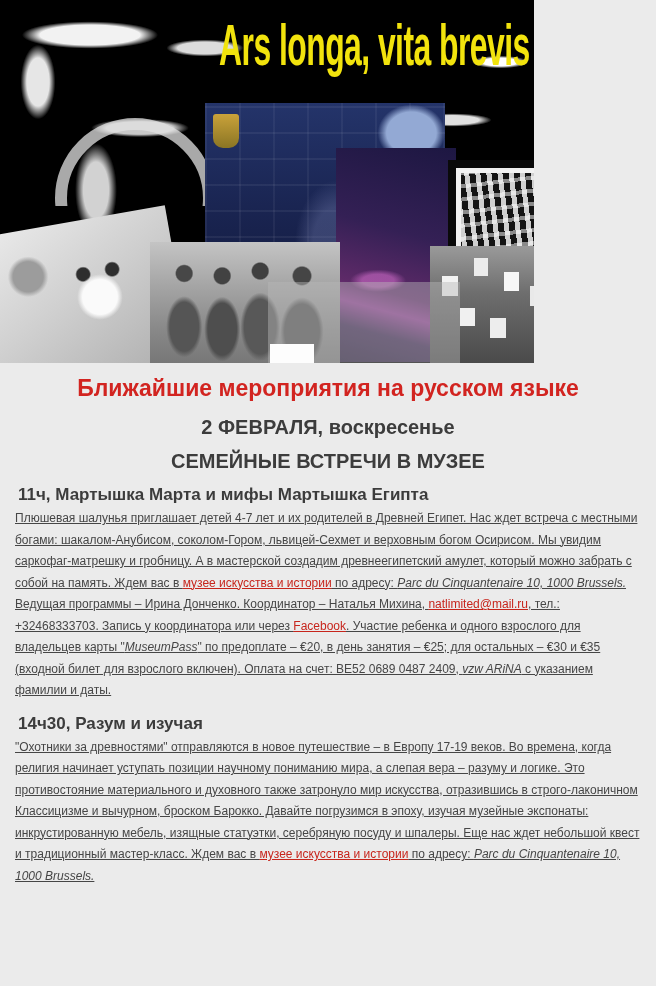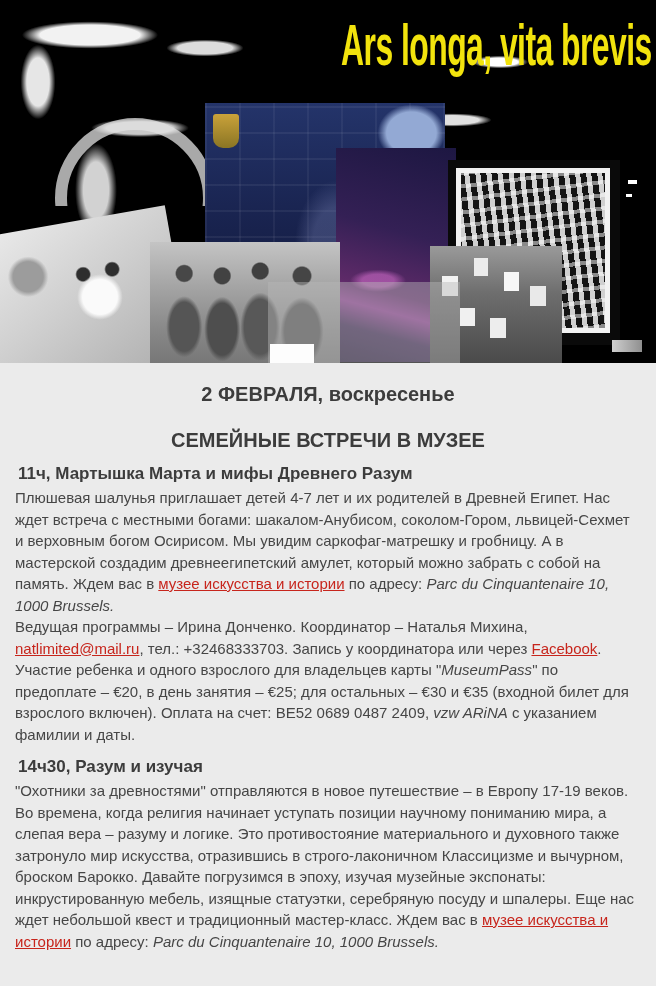--- a/index.html
+++ b/index.html
@@ -7,21 +7,21 @@
     width: 656px;
     background: var(--content-bg, #ebebeb);
     font-family: "Liberation Sans", "DejaVu Sans", sans-serif;
     color: var(--body-text, #464646);
   }
   .page { width: 656px; }
 
   
   .collage {
     position: relative;
-    width: 656px;
+    width: 534px;
     height: 363px;
     background: #000;
     overflow: hidden;
   }
   .collage > div { position: absolute; }
 
   .ph-machinery {
     left: 0; top: 0; width: 545px; height: 258px;
     background:
       radial-gradient(ellipse 100px 20px at 90px 35px, #f2f2f2 50%, rgba(0,0,0,0) 68%),
@@ -145,33 +145,34 @@
     font-weight: bold;
     color: var(--accent-red, #d22420);
   }
   .date-line, .series-line {
     margin: 14px 0 0;
     text-align: center;
     font-size: 20px;
     font-weight: bold;
     color: var(--heading-text, #3c3c3c);
   }
-  .series-line { margin-top: 23px; }
+  .series-line { margin-top: 11px; }
   .event-heading {
     margin: 12px 0 0;
     padding-left: 3px;
     font-size: 17px;
     font-weight: bold;
     color: var(--heading-text, #3c3c3c);
   }
   .event-body {
     margin: 3px 0 0;
-    font-size: 15px;
+    font-size: 12px;
     line-height: 21.5px;
     color: var(--body-text, #464646);
+    text-decoration: underline;
   }
   .event-body a.link {
     color: var(--link-red, #c7251c);
     text-decoration: underline;
   }
   .event-body em { font-style: italic; }
 </style>
 </head>
 <body>
 
@@ -191,25 +192,26 @@
     <div class="ph-kids"></div>
     <div class="ph-overlay"></div>
     <div class="ph-white-strip"></div>
     <div class="ph-mark-a"></div>
     <div class="ph-mark-b"></div>
     <div class="ph-mark-c"></div>
     <h1 class="latin-title">Ars longa, vita brevis</h1>
   </header>
 
   <main class="content">
+    <h2 class="main-title">Ближайшие мероприятия на русском языке</h2>
     <p class="date-line">2 ФЕВРАЛЯ, воскресенье</p>
     <p class="series-line">СЕМЕЙНЫЕ ВСТРЕЧИ В МУЗЕЕ</p>
 
     <section>
-      <h3 class="event-heading">11ч, Мартышка Марта и мифы Древнего Разум</h3>
+      <h3 class="event-heading">11ч, Мартышка Марта и мифы Мартышка Египта</h3>
       <p class="event-body"><span>Плюшевая шалунья приглашает детей 4-7 лет и их родителей в Древней Египет. Нас ждет встреча с местными богами: шакалом-Анубисом, соколом-Гором, львицей-Сехмет и верховным богом Осирисом. Мы увидим саркофаг-матрешку и гробницу. А в мастерской создадим древнеегипетский амулет, который можно забрать с собой на память. Ждем вас в </span><a href="#" class="link">музее искусства и истории</a><span> по адресу: </span><em>Parc du Cinquantenaire 10, 1000 Brussels.</em><br><span>Ведущая программы – Ирина Донченко. Координатор – Наталья Михина, </span><a href="#" class="link">natlimited@mail.ru</a><span>, тел.: +32468333703. Запись у координатора или через </span><a href="#" class="link">Facebook</a><span>. Участие ребенка и одного взрослого для владельцев карты "</span><em>MuseumPass</em><span>" по предоплате – €20, в день занятия – €25; для остальных – €30 и €35 (входной билет для взрослого включен). Оплата на счет: BE52 0689 0487 2409, </span><em>vzw ARiNA</em><span> с указанием фамилии и даты.</span></p>
     </section>
 
     <section>
       <h3 class="event-heading">14ч30, Разум и изучая</h3>
       <p class="event-body"><span>"Охотники за древностями" отправляются в новое путешествие – в Европу 17-19 веков. Во времена, когда религия начинает уступать позиции научному пониманию мира, а слепая вера – разуму и логике. Это противостояние материального и духовного также затронуло мир искусства, отразившись в строго-лаконичном Классицизме и вычурном, броском Барокко. Давайте погрузимся в эпоху, изучая музейные экспонаты: инкрустированную мебель, изящные статуэтки, серебряную посуду и шпалеры. Еще нас ждет небольшой квест и традиционный мастер-класс. Ждем вас в </span><a href="#" class="link">музее искусства и истории</a><span> по адресу: </span><em>Parc du Cinquantenaire 10, 1000 Brussels.</em><br></p>
     </section>
   </main>
 
 </div>

